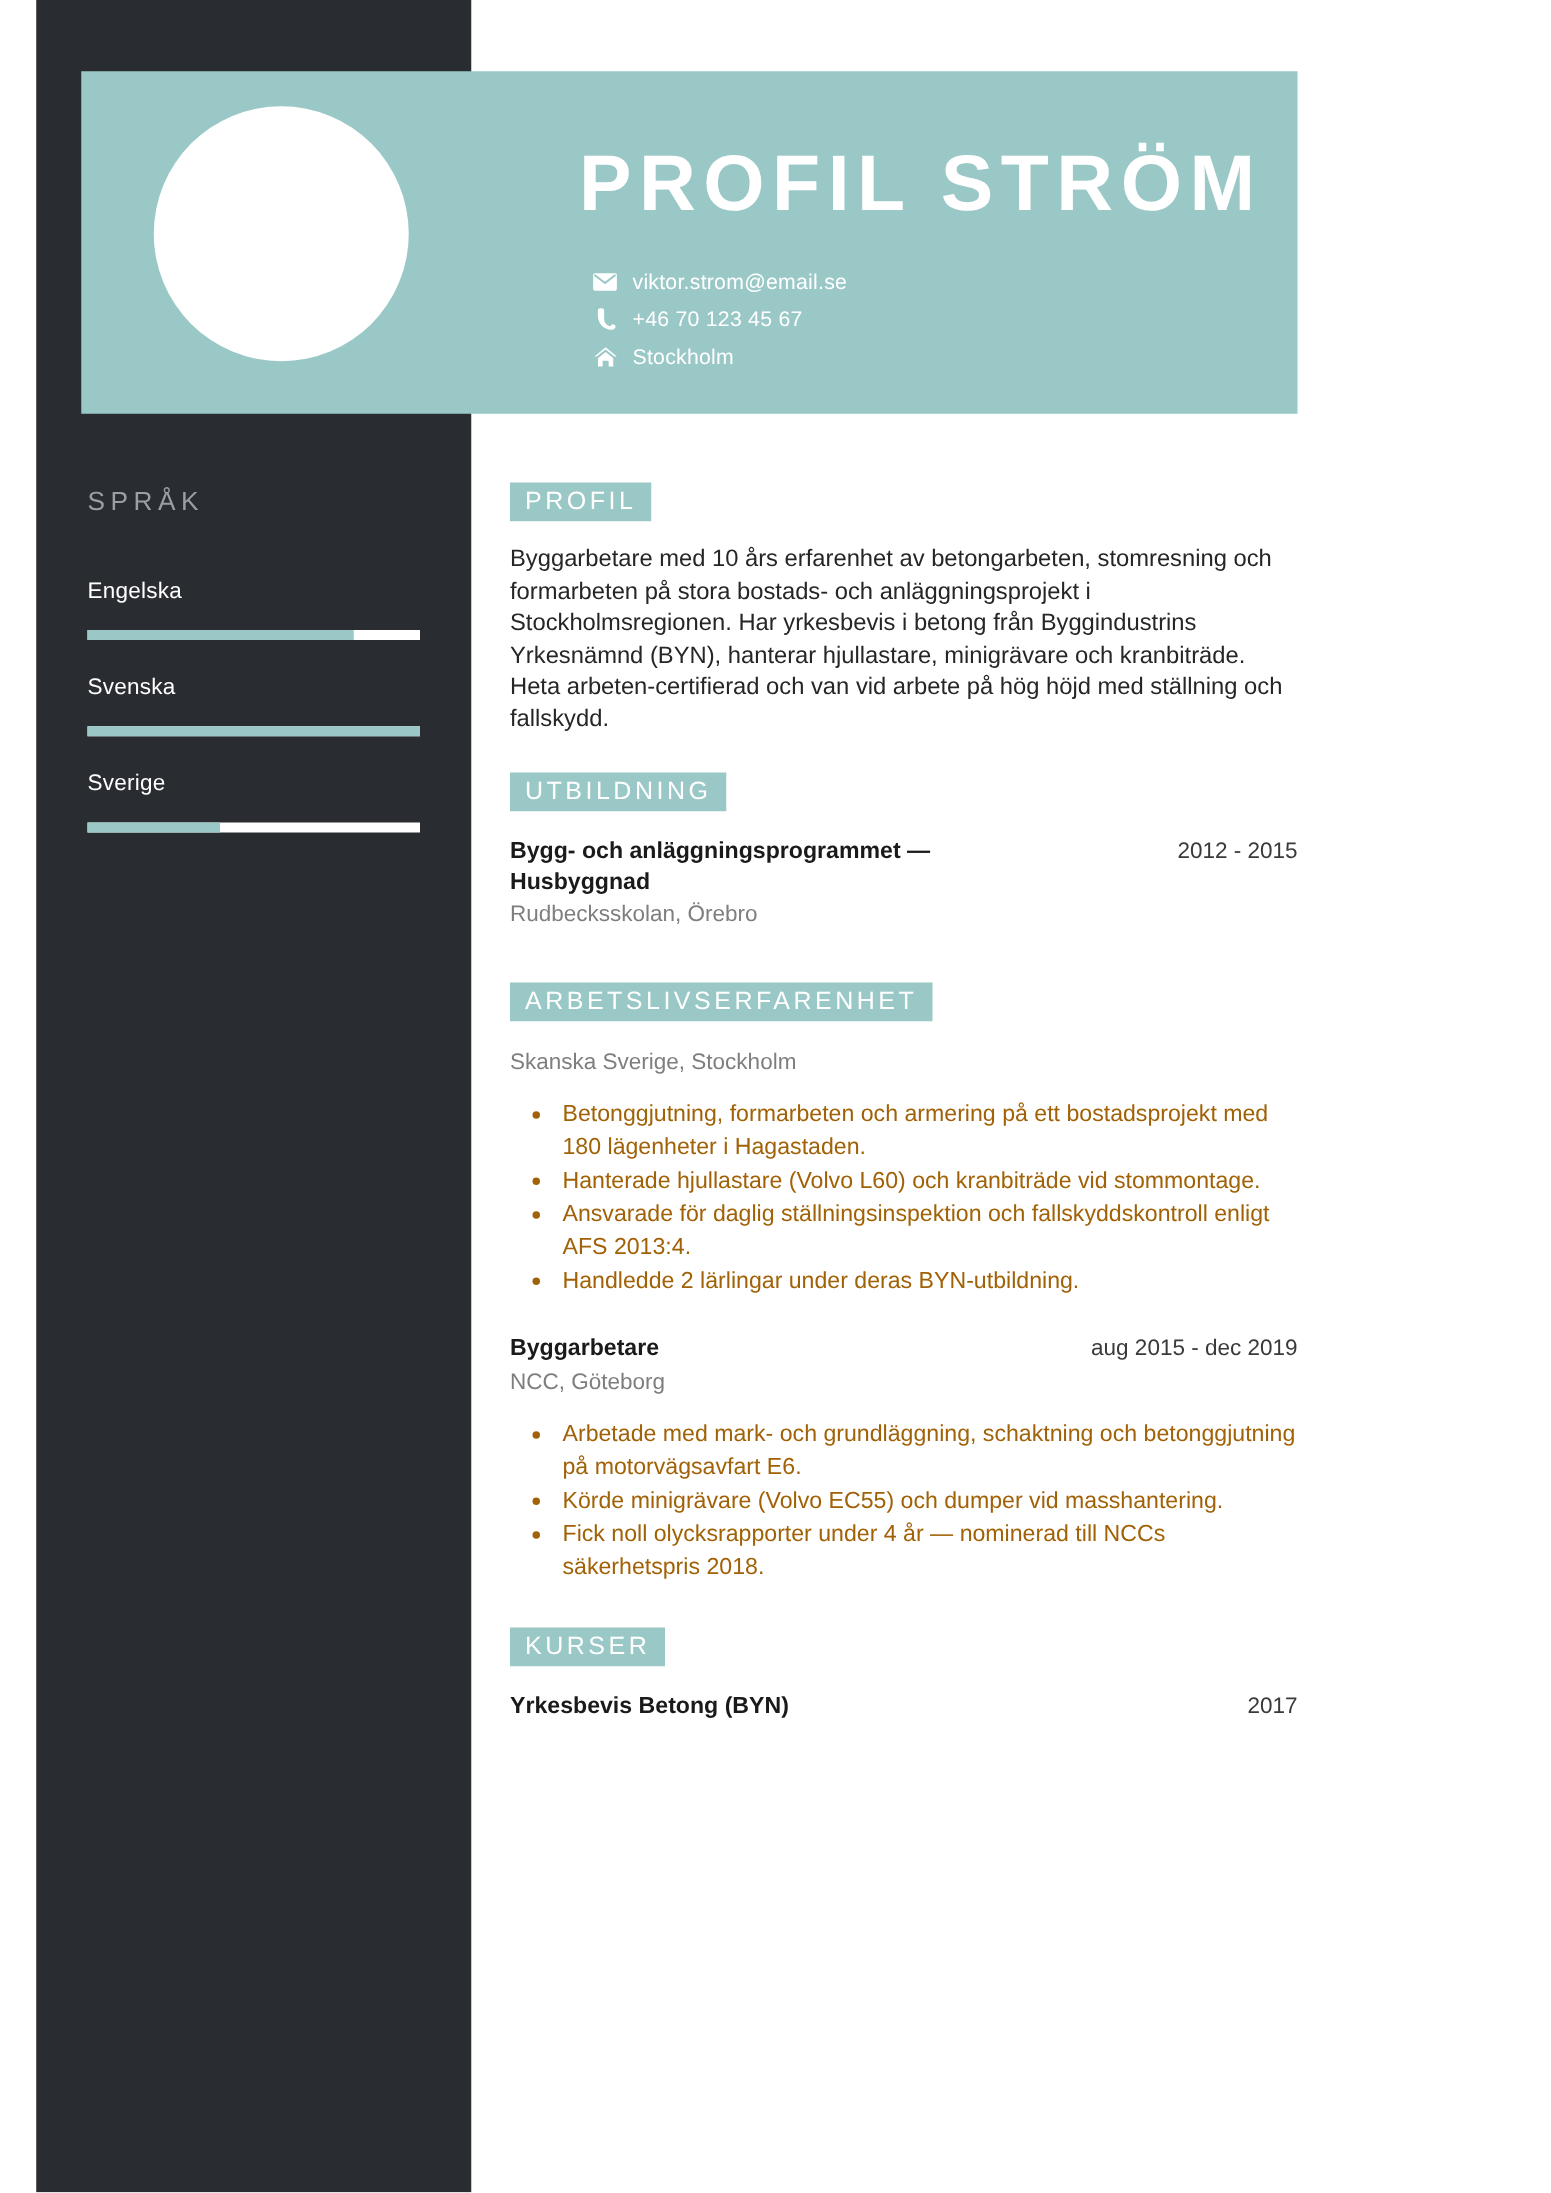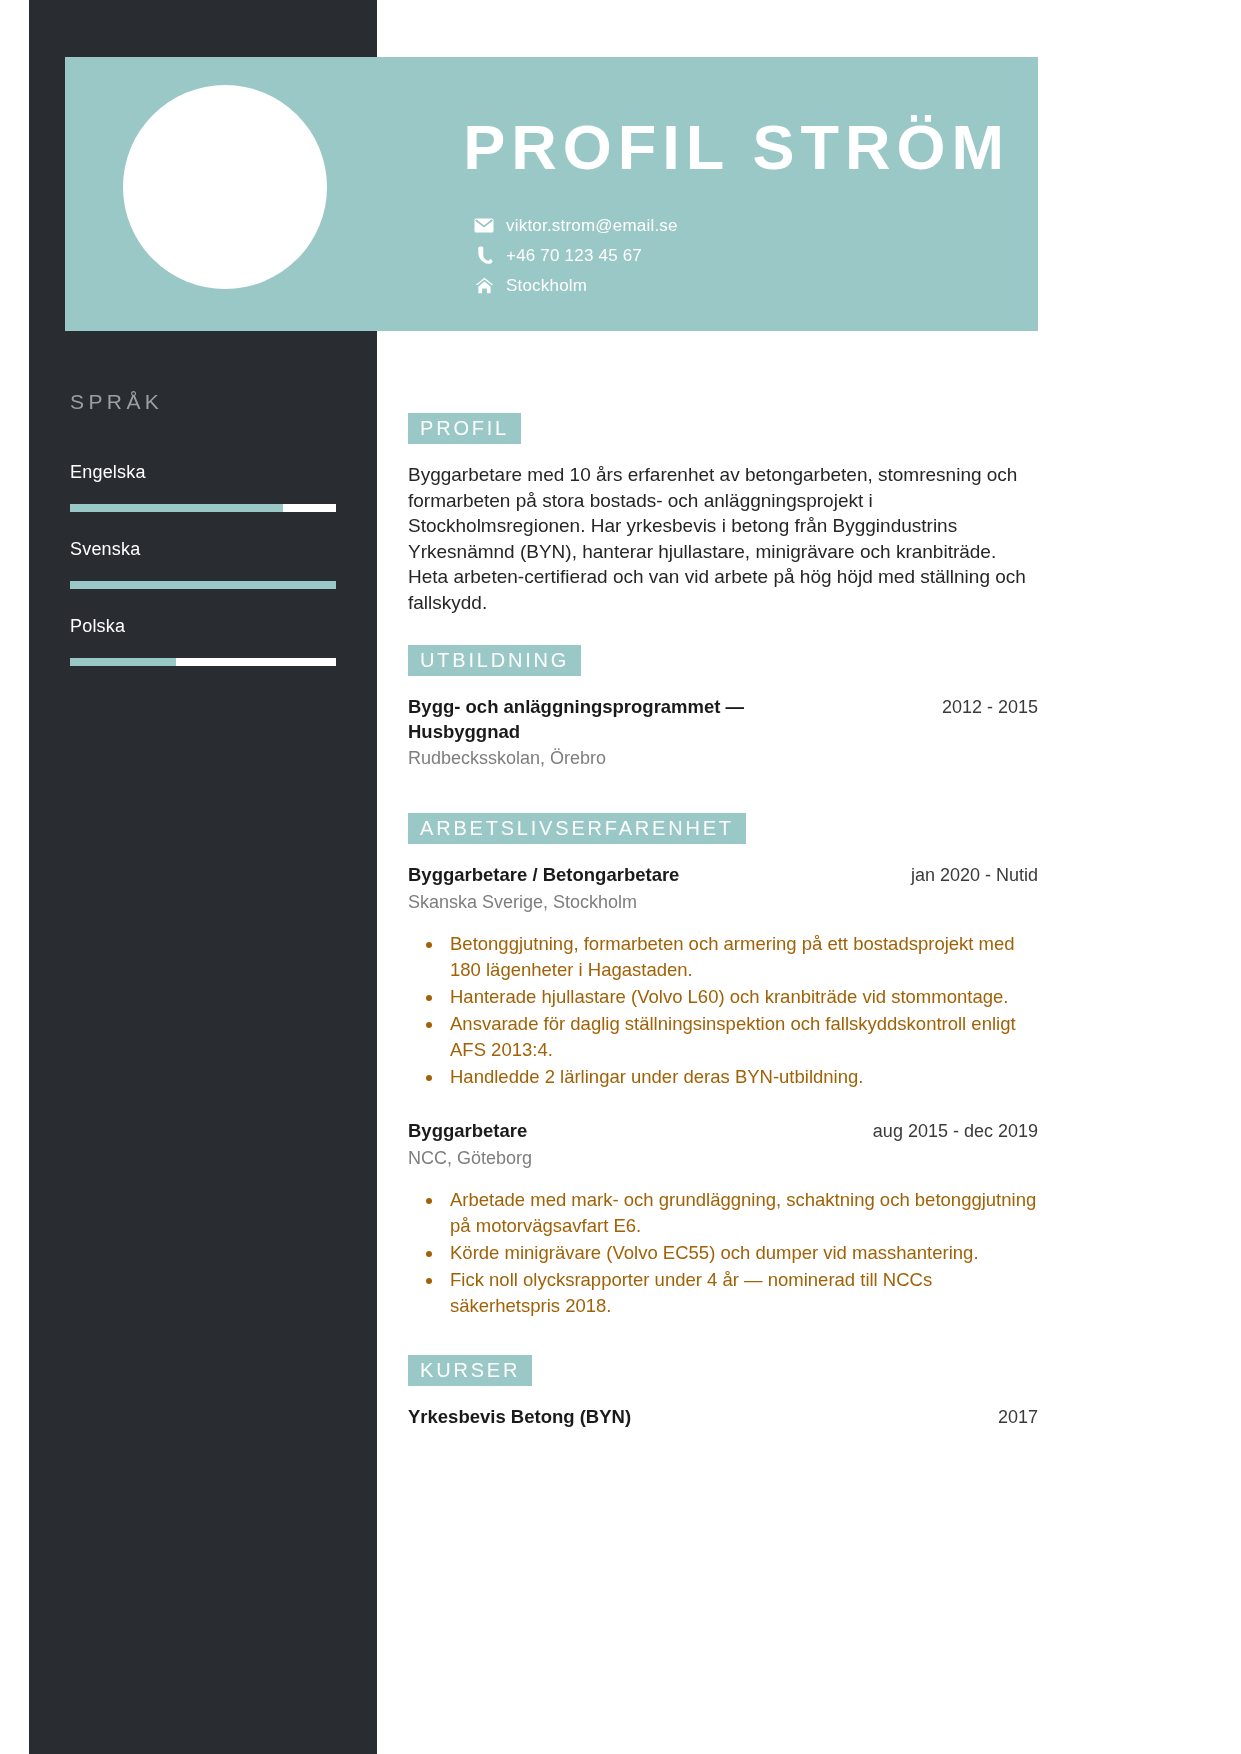--- a/index.html
+++ b/index.html
@@ -141,21 +141,20 @@
     height: 8px;
     background: #9ac8c6;
   }
 
   
   .main {
     position: absolute;
     left: 408px;
     top: 386px;
     width: 630px;
-    margin-top: 27px;
   }
 
   .section { margin-bottom: 6px; }
 
   .section-title {
     display: inline-block;
     background: #9ac8c6;
     color: #ffffff;
     font-size: 20px;
     letter-spacing: 2.8px;
@@ -281,21 +280,21 @@
     </div>
 
     <div class="lang-item">
       <div class="lang-name">Svenska</div>
       <div class="lang-bar">
         <div class="lang-bar-fill" id="lang-fill-0" style="width: 100%;"></div>
       </div>
     </div>
 
     <div class="lang-item">
-      <div class="lang-name">Polska</div>
+      <div class="lang-name">Sverige</div>
       <div class="lang-bar">
         <div class="lang-bar-fill" id="lang-fill-2" style="width: 40%;"></div>
       </div>
     </div>
 
   </div>
 
   <div class="main">
 
     <div class="section">
@@ -314,24 +313,20 @@
         <div class="entry-sub">Rudbecksskolan, Örebro</div>
       </div>
     </div>
 
     <div class="spacer-36"></div>
 
     <div class="section">
       <div class="section-title">ARBETSLIVSERFARENHET</div>
 
       <div class="entry">
-        <div class="entry-head">
-          <div class="entry-title">Byggarbetare / Betongarbetare</div>
-          <div class="entry-date">jan 2020 - Nutid</div>
-        </div>
         <div class="entry-sub">Skanska Sverige, Stockholm</div>
         <ul class="bullets" id="exp-bullets-0">
             <li>Betonggjutning, formarbeten och armering på ett bostadsprojekt med 180 lägenheter i Hagastaden.</li>
             <li>Hanterade hjullastare (Volvo L60) och kranbiträde vid stommontage.</li>
             <li>Ansvarade för daglig ställningsinspektion och fallskyddskontroll enligt AFS 2013:4.</li>
             <li>Handledde 2 lärlingar under deras BYN-utbildning.</li>
           </ul>
       </div>
 
       <div class="spacer-24"></div>

